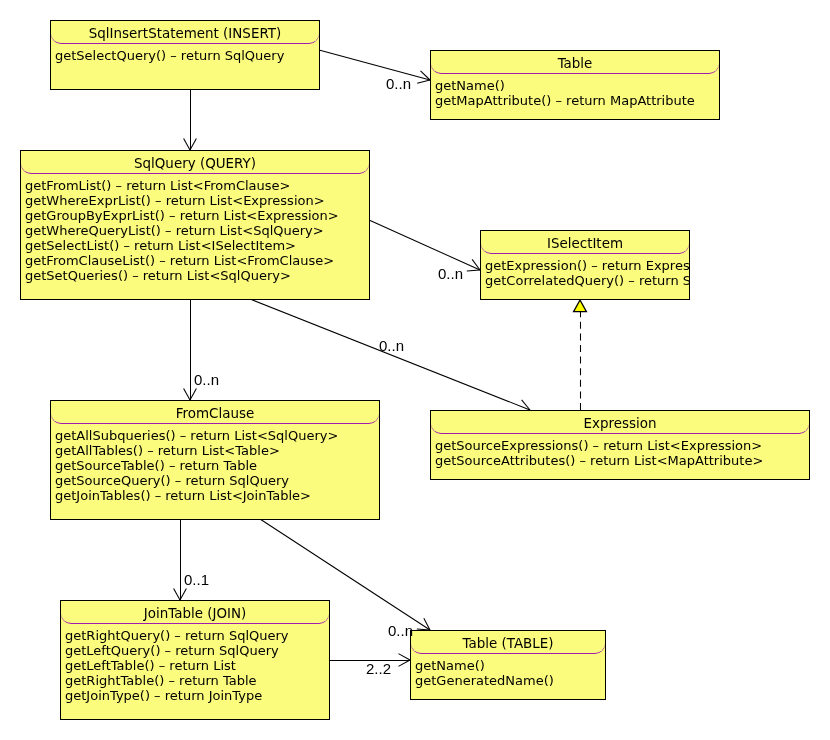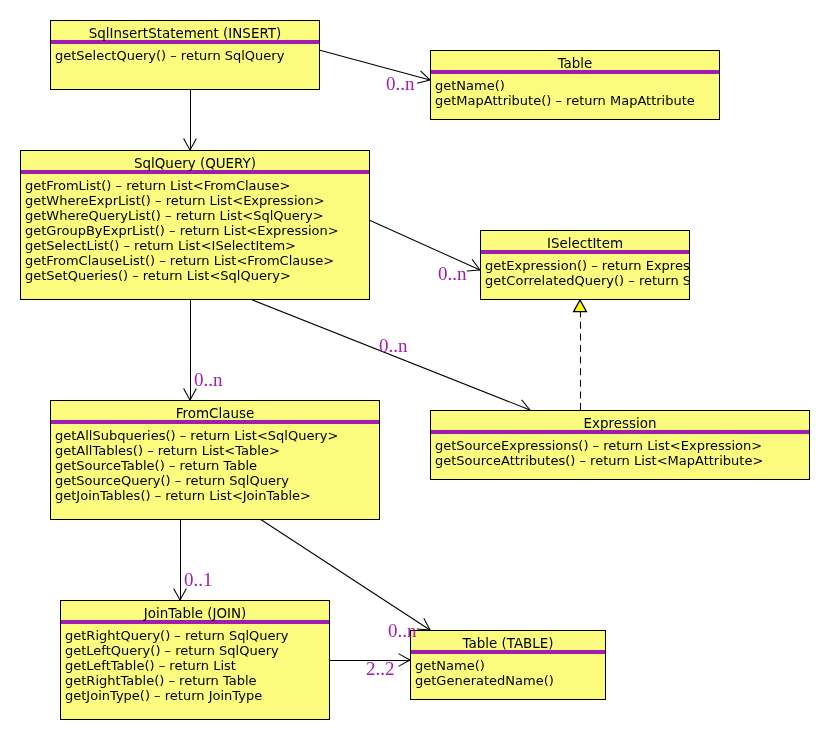--- a/index.html
+++ b/index.html
@@ -21,42 +21,43 @@
     position: absolute;
     background: #fbfb7d;
     border: 1px solid #000;
     box-sizing: border-box;
     overflow: hidden;
   }
   .cls > .hdr {
     height: 23px;
     line-height: 25px;
     text-align: center;
-    border-bottom: 4px solid #a21caf;
+    border-bottom: 1px solid #a21caf;
     font-size: 13.45px;
     color: #000;
     white-space: nowrap;
     box-sizing: border-box;
+    border-radius: 10px;
   }
   .cls > .ops {
     font-size: 13px;
     line-height: 15px;
     padding-top: 4px;
     padding-left: 4px;
     color: #000;
     white-space: nowrap;
     box-sizing: border-box;
   }
   .cls > .ops > .op { white-space: nowrap; }
   .mult {
     position: absolute;
-    font-family: Liberation Serif, serif;
-    font-size: 19px;
+    font-family: Liberation Sans, sans-serif;
+    font-size: 15px;
     line-height: 15px;
-    color: #a21caf;
+    color: #000000;
     white-space: nowrap;
   }
 </style>
 </head>
 <body>
 
 <div id="diagram">
 
   <svg class="edges" viewBox="0 0 830 740" width="830" height="740">
     <g>
@@ -118,22 +119,22 @@
       <div class="op">getName()</div>
       <div class="op">getMapAttribute() – return MapAttribute</div>
     </div>
   </div>
 
   <div class="cls" style="left:20px;top:150px;width:350px;height:150px">
     <div class="hdr">SqlQuery (QUERY)</div>
     <div class="ops">
       <div class="op">getFromList() – return List&lt;FromClause&gt;</div>
       <div class="op">getWhereExprList() – return List&lt;Expression&gt;</div>
+      <div class="op">getGroupByExprList() – return List&lt;Expression&gt;</div>
       <div class="op">getWhereQueryList() – return List&lt;SqlQuery&gt;</div>
-      <div class="op">getGroupByExprList() – return List&lt;Expression&gt;</div>
       <div class="op">getSelectList() – return List&lt;ISelectItem&gt;</div>
       <div class="op">getFromClauseList() – return List&lt;FromClause&gt;</div>
       <div class="op">getSetQueries() – return List&lt;SqlQuery&gt;</div>
     </div>
   </div>
 
   <div class="cls" style="left:480px;top:230px;width:210px;height:70px">
     <div class="hdr">ISelectItem</div>
     <div class="ops">
       <div class="op">getExpression() – return Expression</div>

